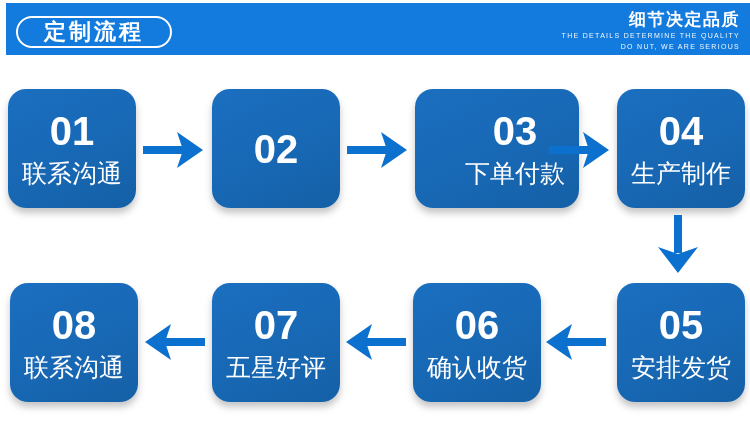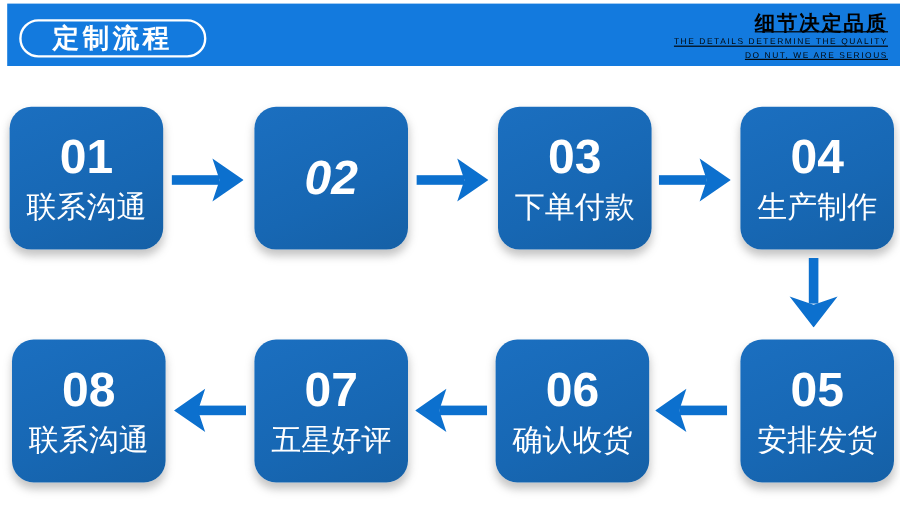--- a/index.html
+++ b/index.html
@@ -12,41 +12,41 @@
     position:absolute;left:6px;top:3px;width:746px;height:52px;
     background:#137ade;
   }
   .title-pill{
     position:absolute;left:10px;top:13px;height:32px;box-sizing:border-box;
     border:2px solid #ffffff;border-radius:17px;
     padding:0 26px;display:flex;align-items:center;
     color:#ffffff;font-size:22px;font-weight:bold;letter-spacing:3px;
   }
   .slogan{
-    position:absolute;right:12px;top:7px;text-align:right;color:#000000;text-decoration:underline;
+    position:absolute;right:12px;top:7px;text-align:right;color:#ffffff;
   }
   .slogan-cn{font-size:17px;font-weight:bold;letter-spacing:1.5px;line-height:20px;}
   .slogan-en{font-size:7px;letter-spacing:1.3px;line-height:10px;margin-top:1px;opacity:.95;}
   
   .box{
     position:absolute;width:128px;height:119px;border-radius:18px;
     background:linear-gradient(155deg,#1b6fc0 0%,#1767b3 55%,#155f a); 
     background:linear-gradient(155deg,#1b6fc0 0%,#1767b3 60%,#1560a6 100%);
     box-shadow:0 5px 7px rgba(110,110,110,.40);
     color:#ffffff;display:flex;flex-direction:column;align-items:center;justify-content:center;
     gap:8px;
   }
   .num{font-size:40px;font-weight:bold;line-height:1;}
   .label{
     font-size:25px;line-height:1.12;text-align:center;max-width:110px;
     word-break:break-all;
   }
   .b1{left:8px;  top:89px;}
-  .b2{left:212px;top:89px;font-style:italic;}
-  .b3{left:415px;top:89px;}
+  .b2{left:212px;top:89px;}
+  .b3{left:415px;top:89px;padding-left:36px;}
   .b4{left:617px;top:89px;}
   .b5{left:617px;top:283px;}
   .b6{left:413px;top:283px;}
   .b7{left:212px;top:283px;}
   .b8{left:10px; top:283px;}
   
   .arrow{position:absolute;}
   .arrow svg{display:block;}
   .ar1{left:143px;top:130px;}
   .ar2{left:347px;top:130px;}

